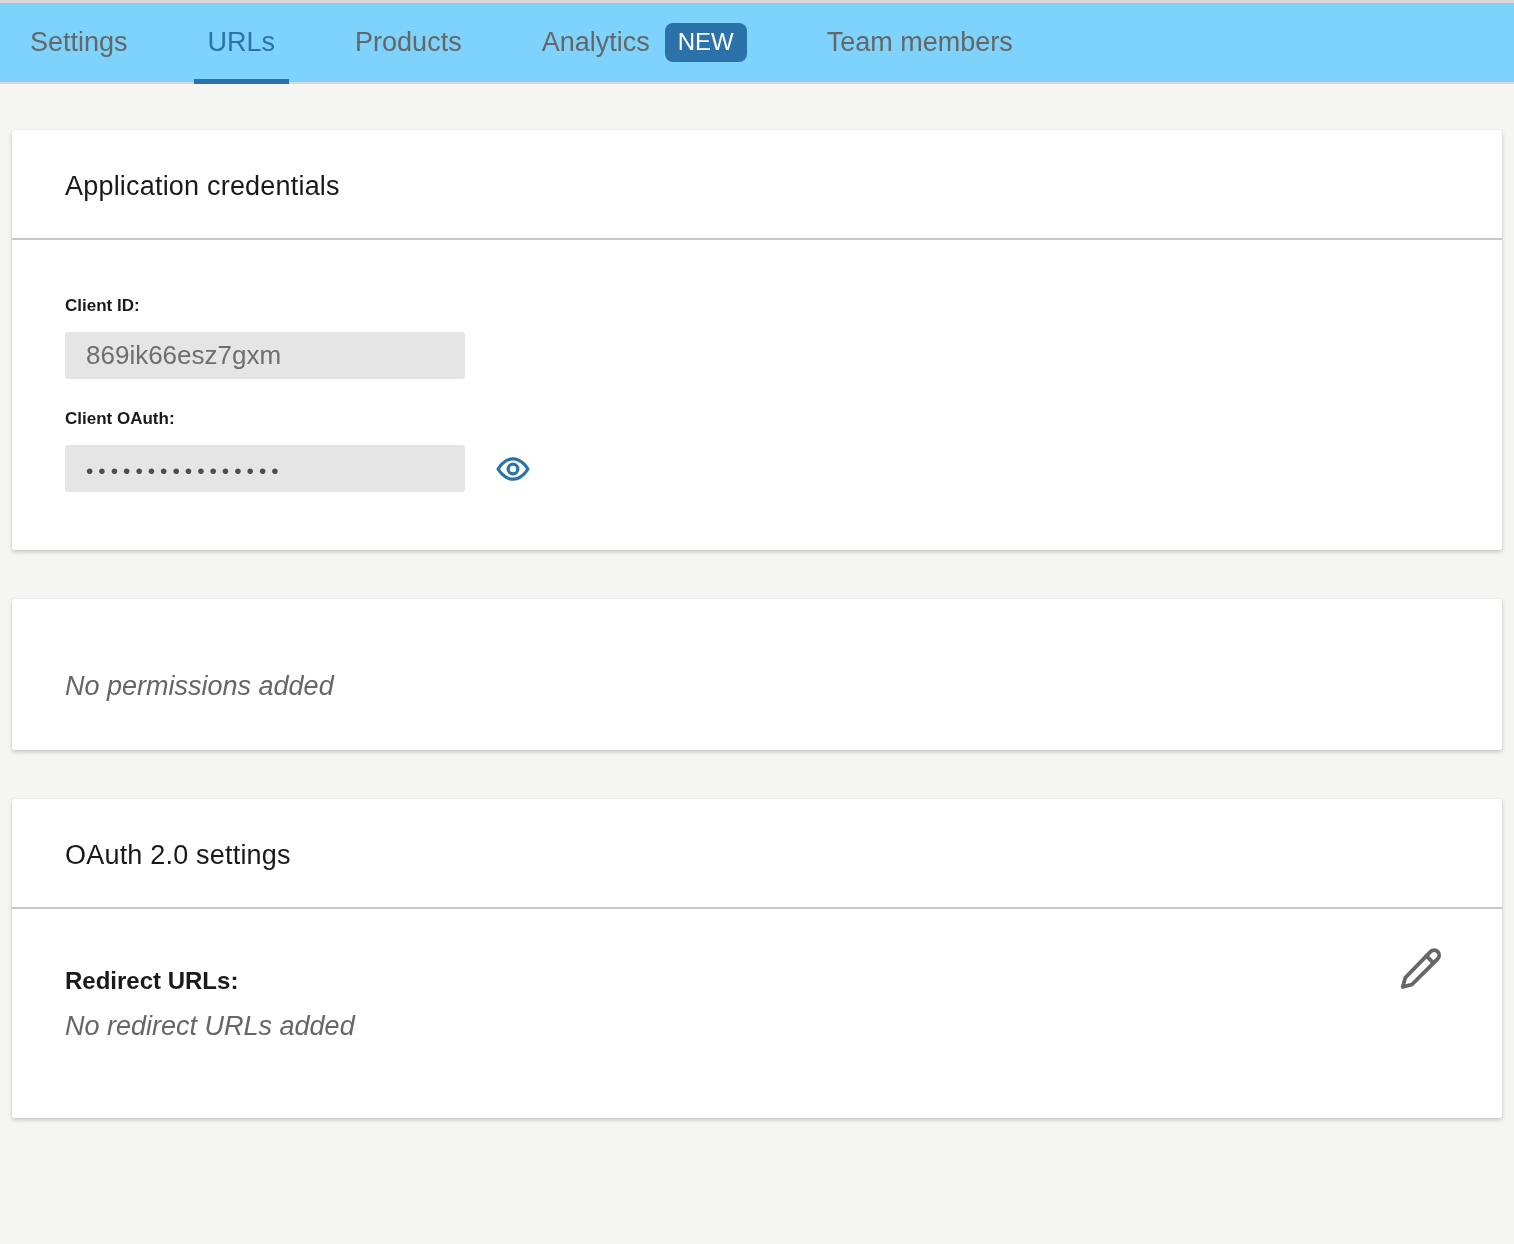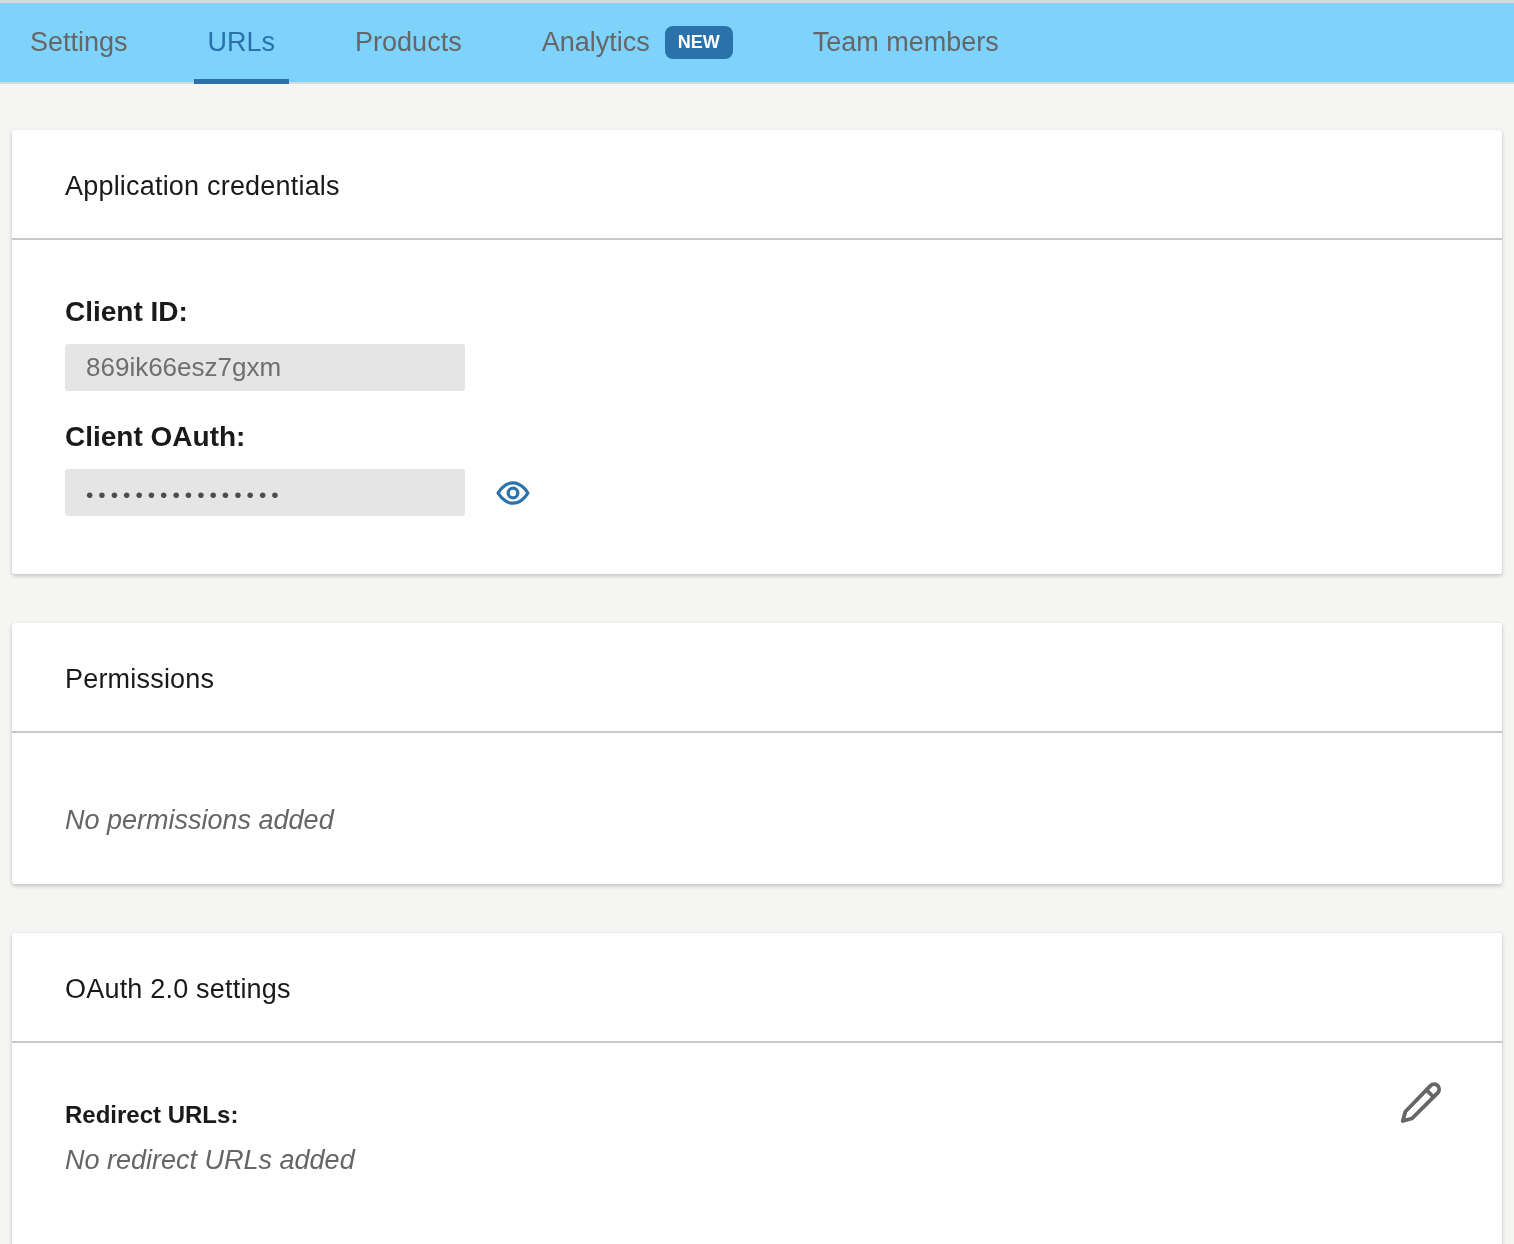--- a/index.html
+++ b/index.html
@@ -37,22 +37,22 @@
     position:absolute;
     left:-14px; right:-14px; bottom:-2px;
     height:5px;
     background:var(--accent,#2b72ab);
   }
   .badge {
     display:inline-block;
     margin-left:15px;
     background:var(--accent,#2b72ab);
     color:#ffffff;
-    font-weight:bold;
-    font-size:18px;
+    font-weight:normal;
+    font-size:24px;
     line-height:1;
     padding:7px 13px 8px;
     border-radius:8px;
   }
 
   
   .main { padding:46px 12px 0; }
   .card {
     background:#ffffff;
     border-radius:2px;
@@ -66,21 +66,21 @@
   .card-title {
     font-size:27px;
     font-weight:normal;
     color:#191919;
     letter-spacing:.2px;
   }
 
   
   .cred-body { padding:56px 53px 58px; }
   .field-label {
-    font-size:28px;
+    font-size:17px;
     font-weight:bold;
     color:#1a1a1a;
     margin-bottom:16px;
   }
   .input-box {
     width:400px;
     height:47px;
     background:#e5e5e5;
     border:none;
     border-radius:3px;
@@ -172,23 +172,20 @@
               <circle cx="12" cy="12" r="3.4"></circle>
             </svg>
           </span>
         </button>
       </div>
 
     </div>
   </section>
 
   <section class="card">
-    <div class="card-header">
-      <h2 class="card-title">Permissions</h2>
-    </div>
     <div class="perm-body">
       <div class="empty-text">No permissions added</div>
     </div>
   </section>
 
   <section class="card">
     <div class="card-header">
       <h2 class="card-title">OAuth 2.0 settings</h2>
     </div>
     <div class="oauth-body">

